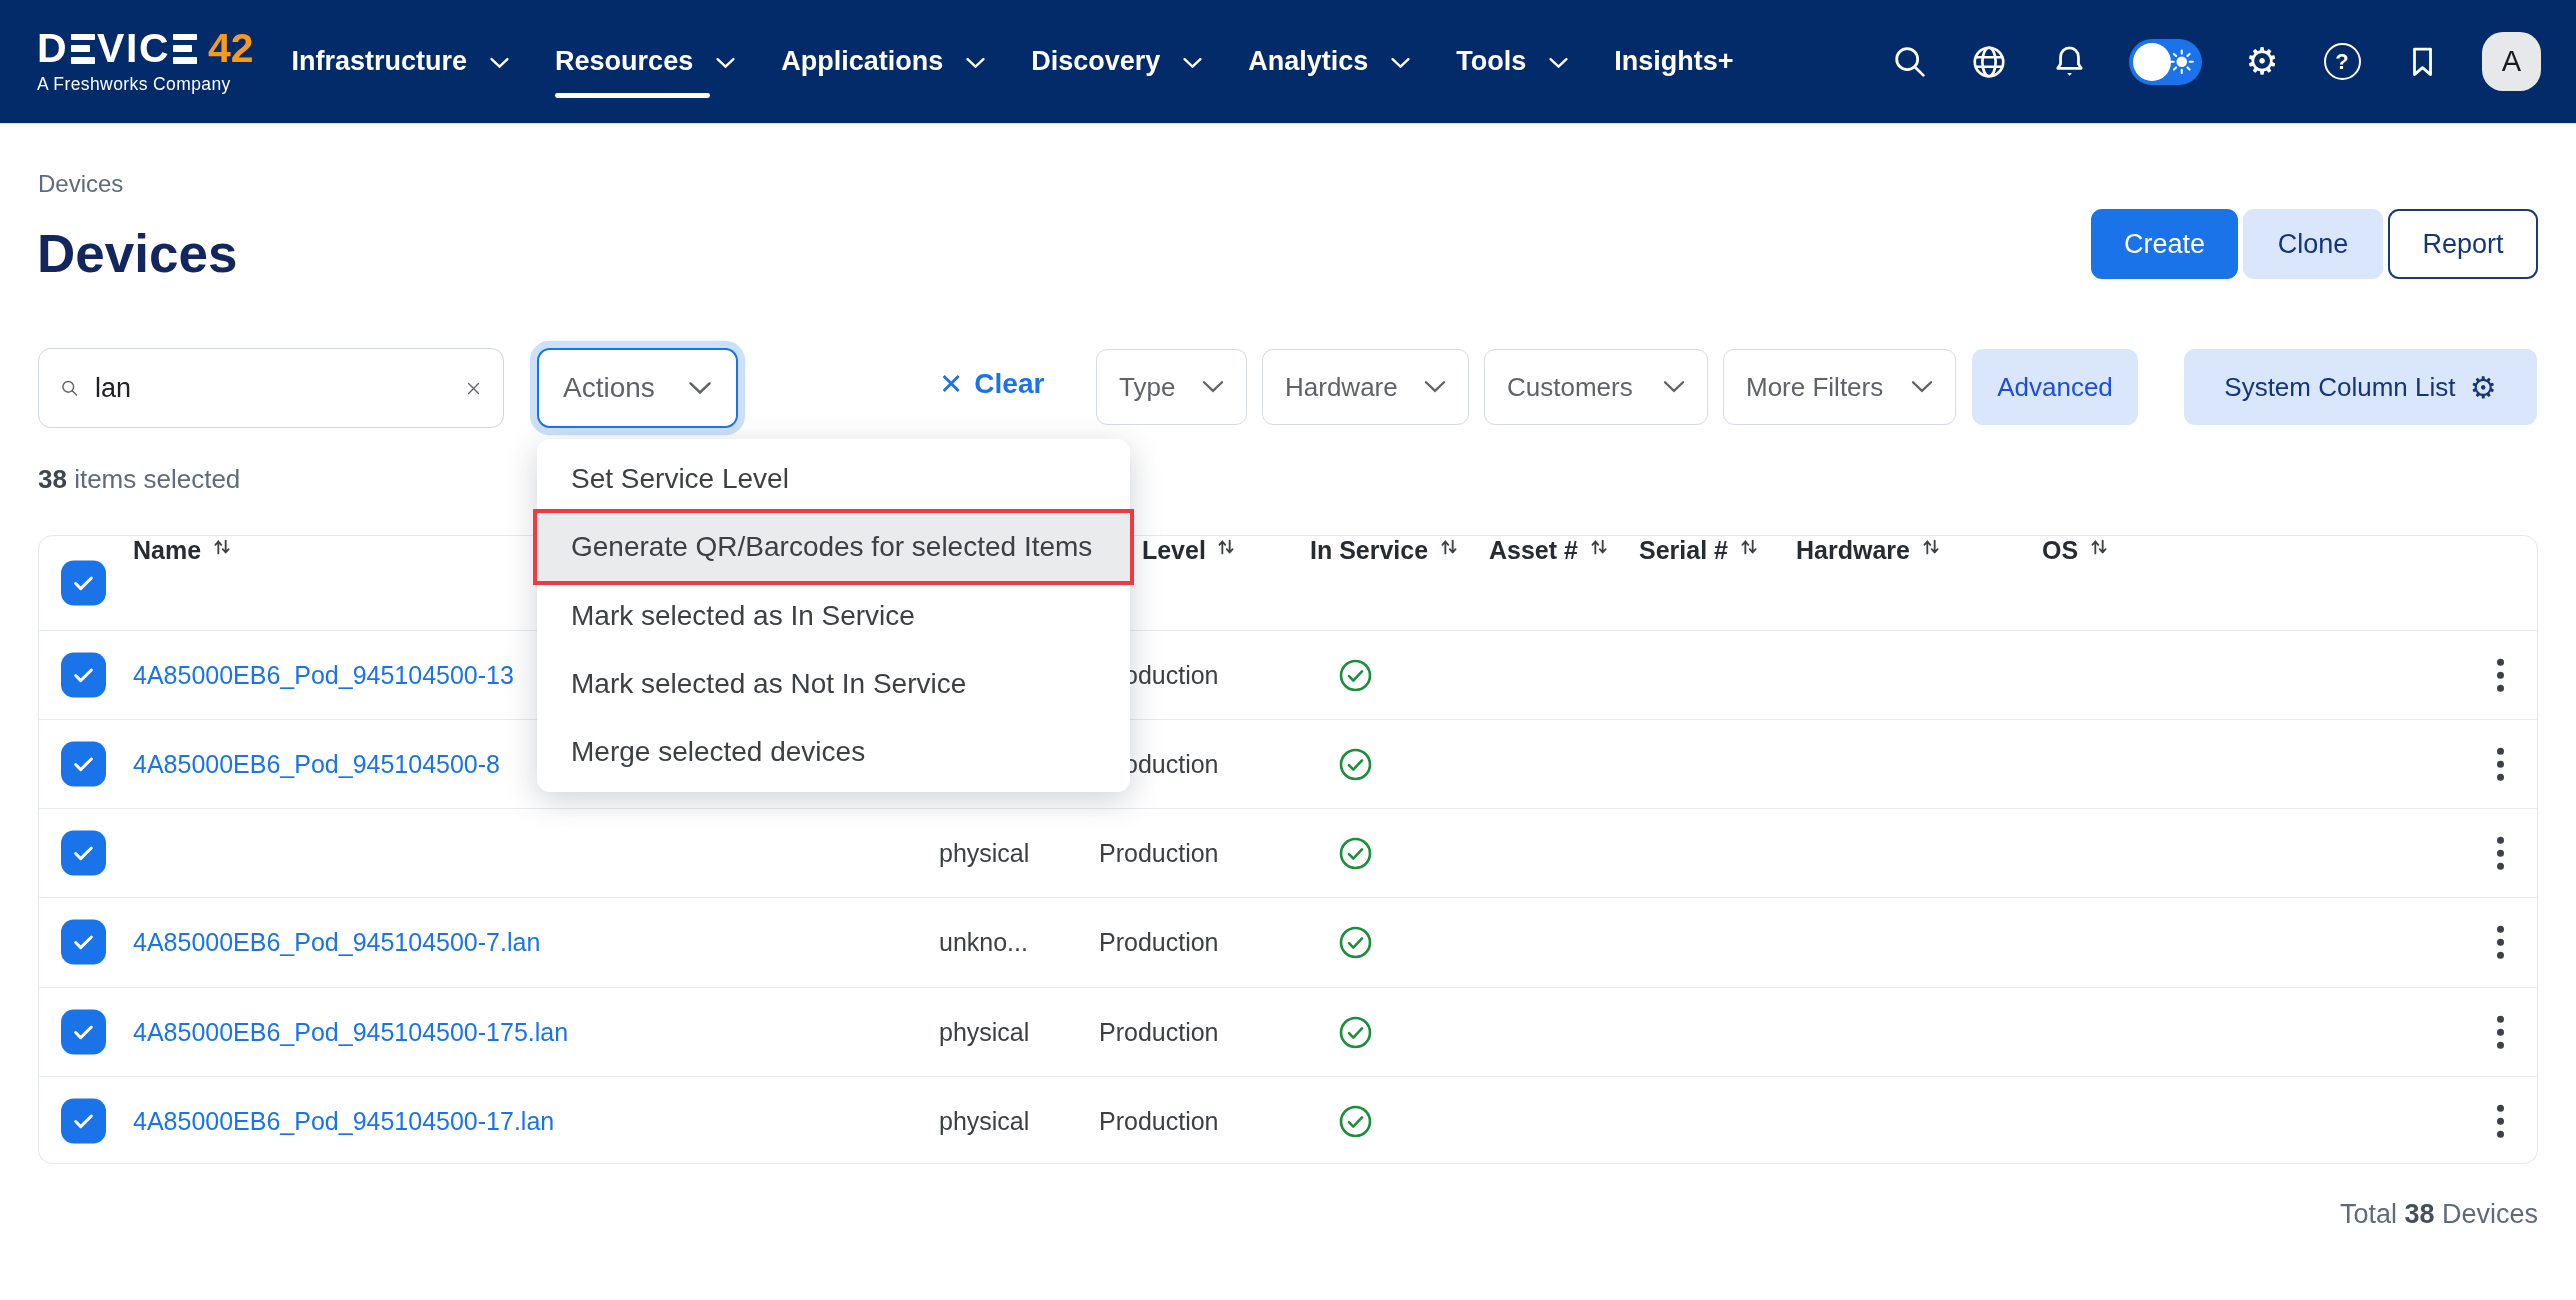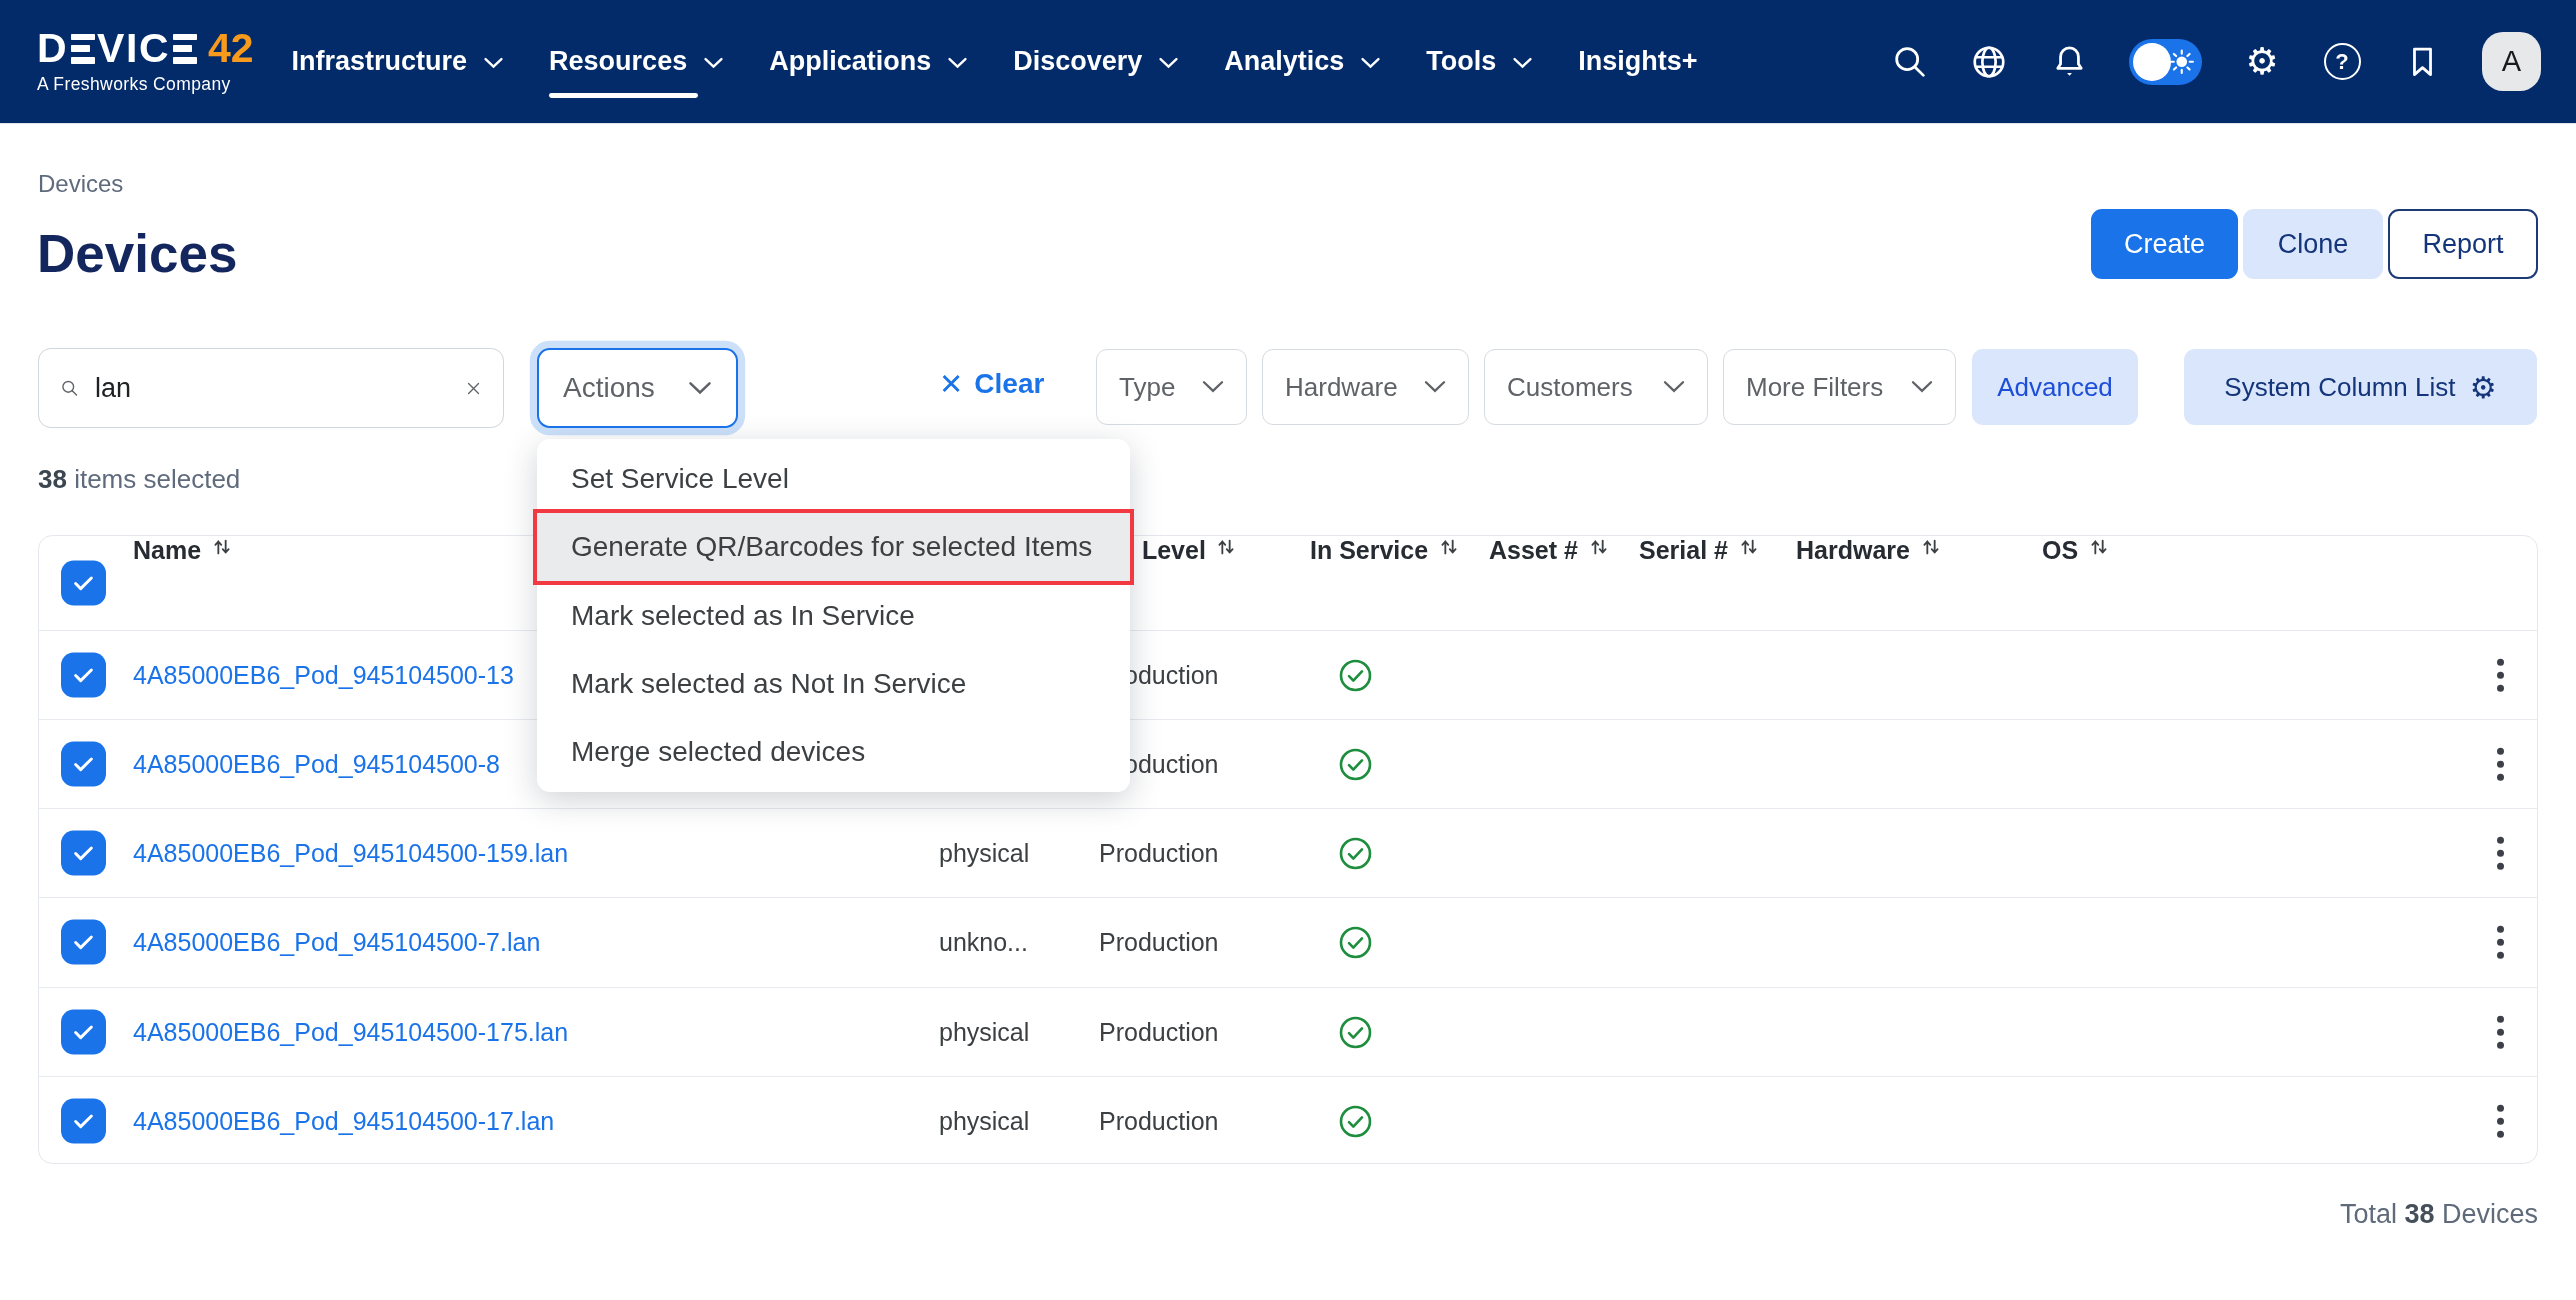--- a/index.html
+++ b/index.html
@@ -19,21 +19,21 @@
   }
   .logo{ margin-left:37px; display:flex; flex-direction:column; gap:4.8px; }
   .logo-row{ display:flex; align-items:center; }
   .logo-text{ color:#fff; font-size:41px; font-weight:bold; letter-spacing:1.6px; line-height:1; }
   .bar-e{ display:inline-flex; flex-direction:column; justify-content:space-between; width:24px; height:30px; margin:0 2.4px; }
   .bar-e i{ display:block; height:6.4px; background:#fff; border-radius:0.8px; }
   .bar-e i:nth-child(2){ width:80%; }
   .logo-42{ color:#f89a1c; font-size:41px; font-weight:bold; line-height:1; margin-left:9px; }
   .logo-tagline{ color:#fff; font-size:17.5px; letter-spacing:0.4px; }
   .nav-items{ display:flex; align-items:center; gap:46px; margin-left:38px; list-style:none; }
-  .nav-item{ position:relative; display:flex; align-items:center; gap:17px; color:#fff;
+  .nav-item{ position:relative; display:flex; align-items:center; gap:23px; color:#fff;
     font-size:27px; font-weight:600; cursor:pointer; height:124px; }
   .nav-item .chev{ margin-top:3.2px; }
   .nav-underline{ display:none; }
   .nav-item.active .nav-underline{
     display:block; position:absolute; left:0; bottom:25.5px; height:4.8px;
     width:calc(100% - 25.5px); background:#fff; border-radius:2.4px;
   }
   .nav-right{ margin-left:auto; margin-right:35px; display:flex; align-items:center; gap:40px; }
   .icon-btn{ width:40px; height:40px; display:flex; align-items:center; justify-content:center; cursor:pointer; }
   .toggle{ width:73px; height:46px; background:#1a73e8; border-radius:23px; position:relative; cursor:pointer; }
@@ -410,21 +410,20 @@
         <i></i>
       </span>
   </div>
 
   <div class="trow" style="top:272px">
     <span class="checkbox">
         <svg width="27" height="27" viewBox="0 0 24 24">
           <path d="M5 12.5l4.5 4.5L19 7.5" stroke="#fff" stroke-width="2.6" fill="none" stroke-linecap="round" stroke-linejoin="round"></path>
         </svg>
       </span>
-    <span class="cell link c-name">4A85000EB6_Pod_945104500-159.lan</span>
     <span class="cell c-type">physical</span>
     <span class="cell c-service">Production</span>
     <span class="cell c-check">
         <svg width="37" height="37" viewBox="0 0 24 24">
           <circle cx="12" cy="12" r="9.4" stroke="#1e8e3e" stroke-width="1.7" fill="none"></circle>
           <path d="M7.8 12.4l2.8 2.9 5.6-6" stroke="#1e8e3e" stroke-width="1.7" fill="none" stroke-linecap="round" stroke-linejoin="round"></path>
         </svg>
       </span>
     <span class="kebab">
         <i></i>

